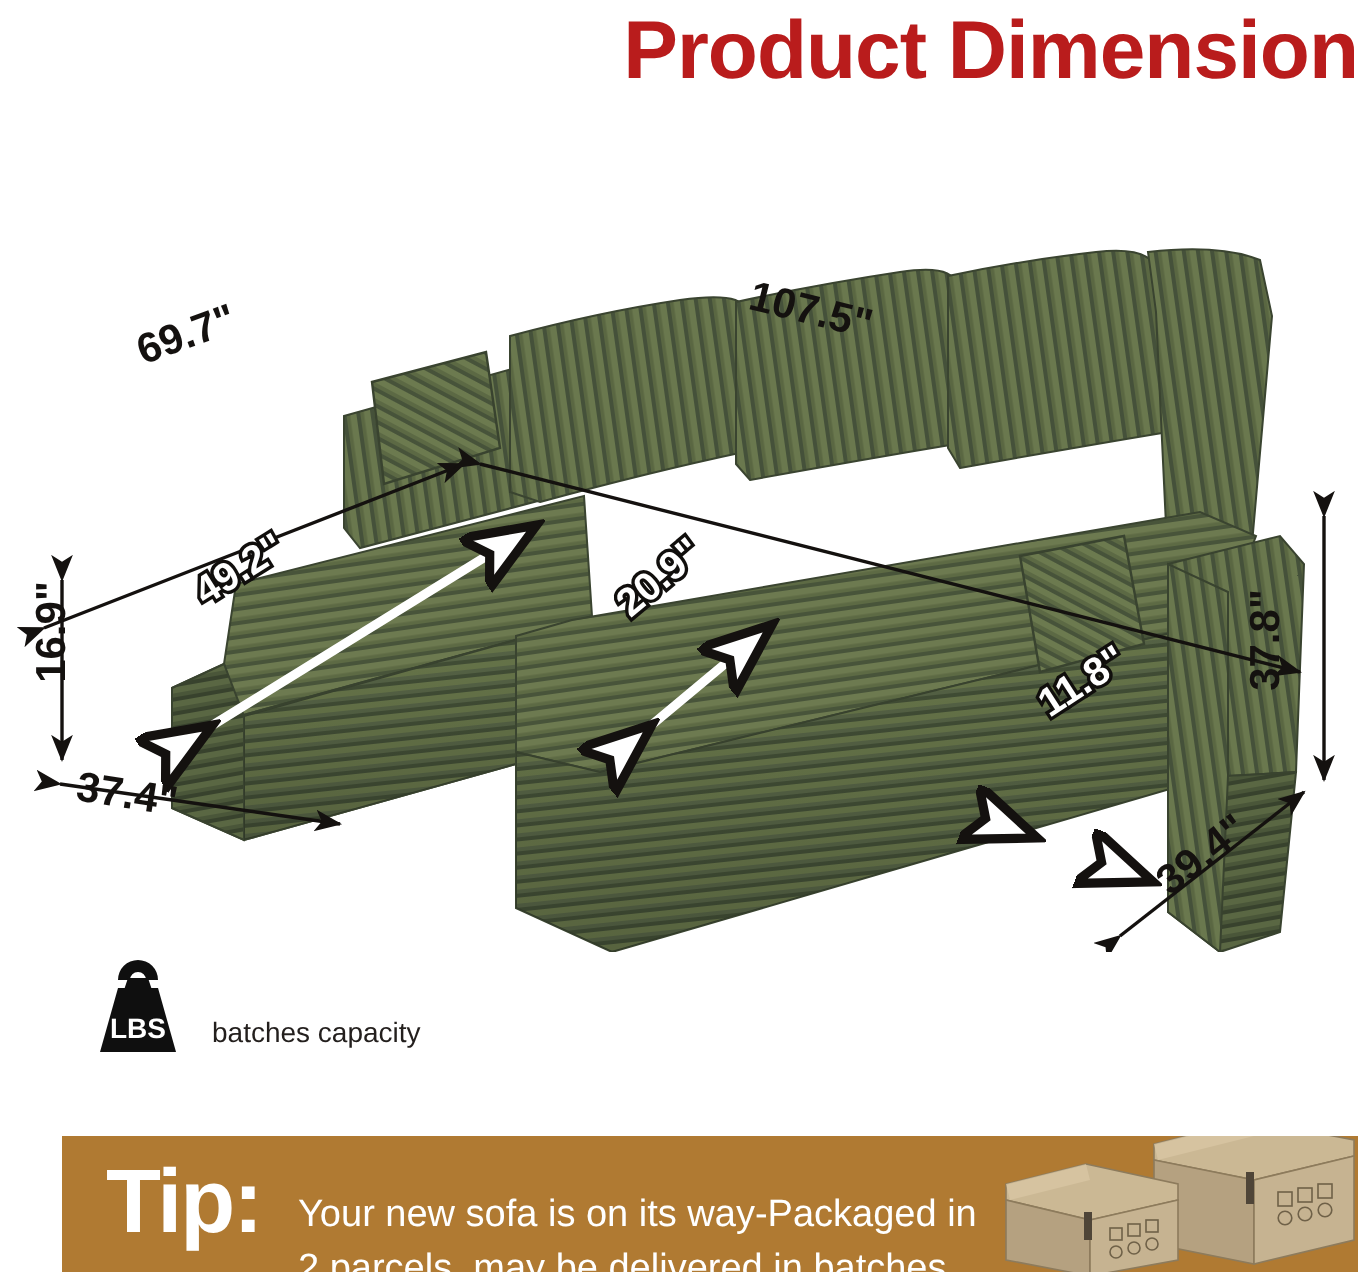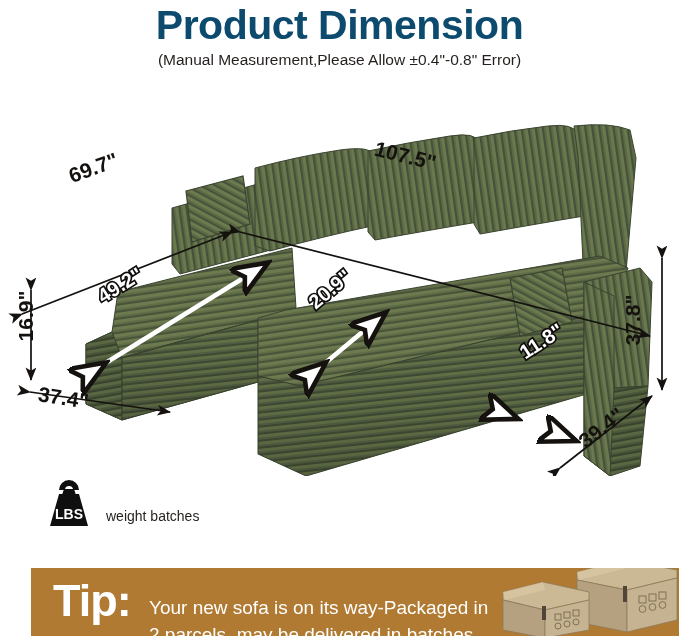--- a/index.html
+++ b/index.html
@@ -5,22 +5,22 @@
   html,body{margin:0;padding:0;}
   body{
     width:679px;height:644px;background:#ffffff;
     font-family:"Liberation Sans", sans-serif;
     overflow:hidden;position:relative;
   }
   .stage{position:absolute;left:0;top:0;width:679px;height:644px;}
 
   
   .title{
-    position:absolute;left:0;top:2px;width:679px;text-align:center;
-    font-size:41px;font-weight:bold;color:#0c4a6e;letter-spacing:-0.5px;
+    position:absolute;left:0;top:2px;width:679px;text-align:right;
+    font-size:41px;font-weight:bold;color:#b91c1c;letter-spacing:-0.5px;
     line-height:46px;white-space:nowrap;
   }
   .subtitle{
     position:absolute;left:0;top:50px;width:679px;text-align:center;
     font-size:15.5px;color:#231f1d;line-height:20px;white-space:nowrap;
   }
 
   
   .sofa-wrap{position:absolute;left:0;top:96px;width:679px;height:380px;}
   .sofa-svg{position:absolute;left:0;top:0;}
@@ -60,21 +60,20 @@
   }
   .tip-line{white-space:nowrap;}
   .boxes{position:absolute;right:0;top:-10px;width:180px;height:80px;}
 </style>
 </head>
 <body>
 
 <div class="stage">
 
   <div class="title">Product Dimension</div>
-  <div class="subtitle">(Manual Measurement,Please Allow ±0.4"-0.8" Error)</div>
 
   <div class="sofa-wrap">
     <svg class="sofa-svg" width="679" height="380" viewBox="0 0 679 380">
       <defs>
 
         <pattern id="ribH" width="7" height="7" patternUnits="userSpaceOnUse" patternTransform="rotate(-8)">
           <rect width="7" height="7" fill="#5d6a44"></rect>
           <rect width="7" height="3.2" fill="#6d7a50"></rect>
           <rect y="5" width="7" height="2" fill="#48543a"></rect>
         </pattern>
@@ -178,21 +177,21 @@
     <div class="dim inside" style="left:518px;top:234px;transform:rotate(-33deg);">11.8"</div>
   </div>
 
   <div class="weight-block">
     <svg class="weight-icon" viewBox="0 0 54 52">
       <path d="M27,2 a10,10 0 0 1 10,10 h-6 a4,4 0 0 0 -8,0 h-6 a10,10 0 0 1 10,-10 z" fill="#0f0f0f"></path>
       <path d="M22,11 h10 l2,6 h-14 z" fill="#0f0f0f"></path>
       <path d="M17,16 h20 l9,32 h-38 z" fill="#0f0f0f"></path>
       <text x="27" y="41" text-anchor="middle" font-family="Liberation Sans, sans-serif" font-size="14" font-weight="bold" fill="#ffffff">LBS</text>
     </svg>
-    <div class="weight-cap">weight batches</div>
+    <div class="weight-cap">batches capacity</div>
   </div>
 
   <div class="tip-banner">
     <div class="tip-word">Tip:</div>
     <div class="tip-lines">
       <div class="tip-line">Your new sofa is on its way-Packaged in</div>
       <div class="tip-line">2 parcels, may be delivered in batches.</div>
     </div>
 
     <svg class="boxes" viewBox="0 0 180 80">

